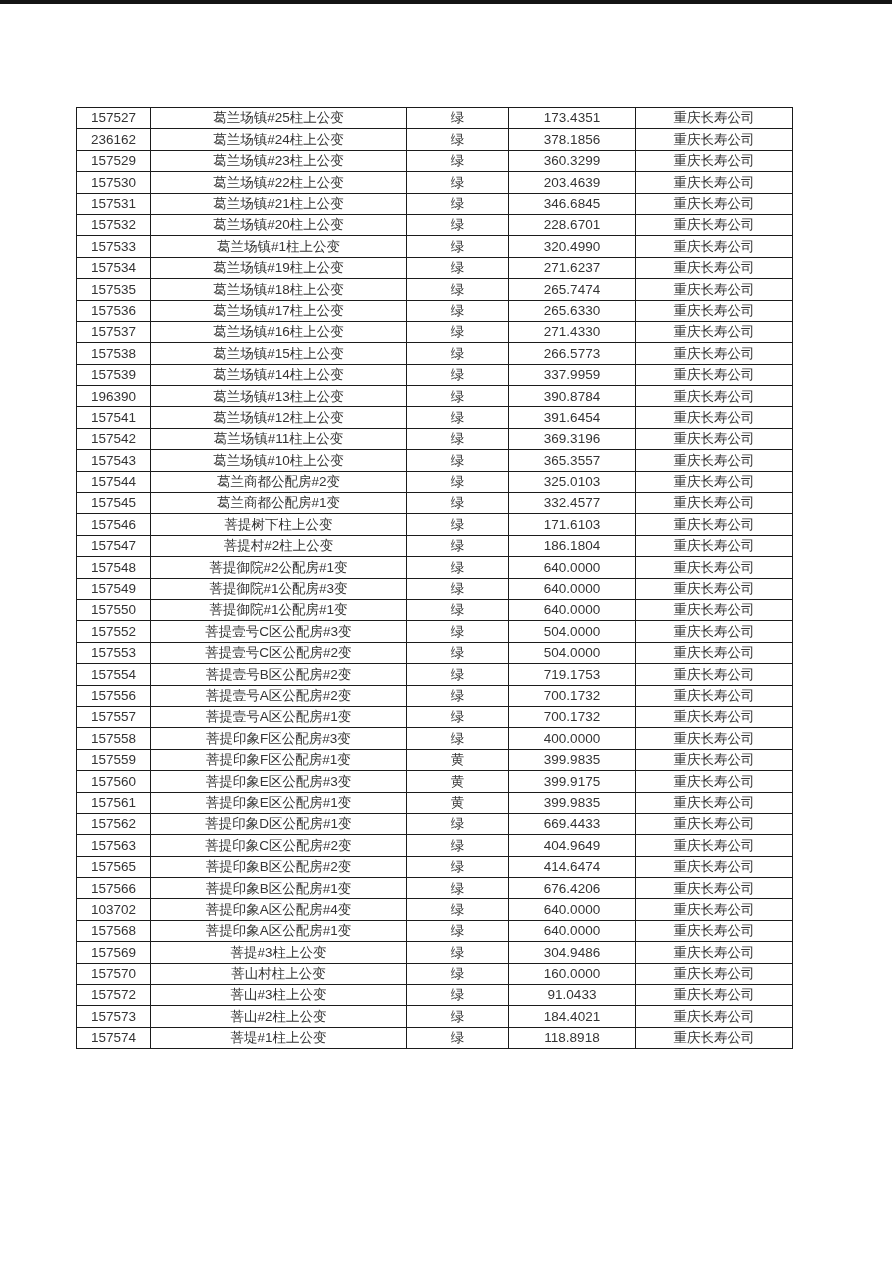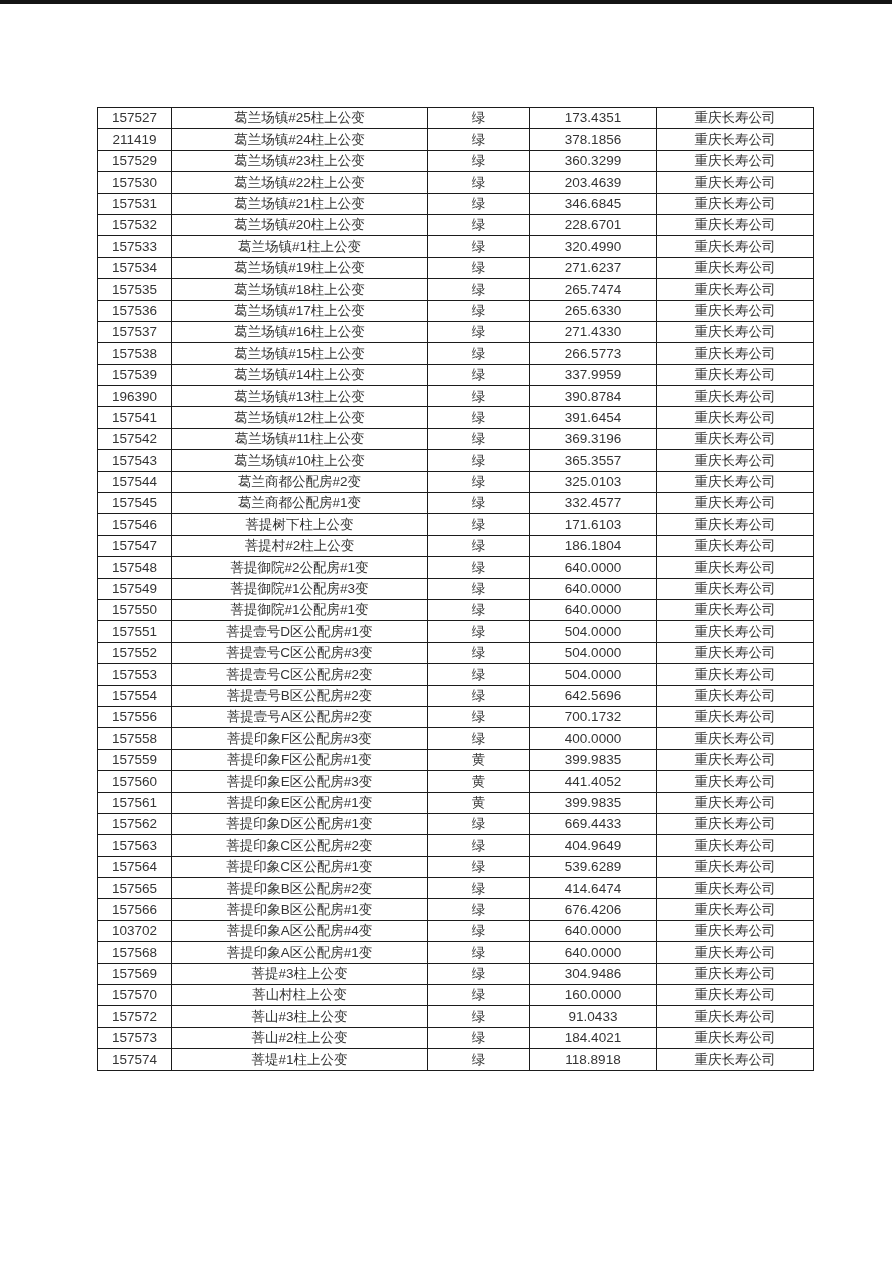--- a/index.html
+++ b/index.html
@@ -17,21 +17,21 @@
   .top-bar {
     position: absolute;
     left: 0;
     top: 0;
     width: 892px;
     height: 4px;
     background: #141414;
   }
   table.grid {
     position: absolute;
-    left: 97px;
+    left: 76px;
     top: 107px;
     width: 716px;
     border-collapse: collapse;
     table-layout: fixed;
   }
   table.grid td {
     border: 1px solid #1b1b1b;
     height: 20.4px;
     padding: 0 2px;
     text-align: center;
@@ -58,21 +58,21 @@
   </colgroup>
   <tbody>
       <tr>
         <td>157527</td>
         <td>葛兰场镇#25柱上公变</td>
         <td>绿</td>
         <td>173.4351</td>
         <td>重庆长寿公司</td>
       </tr>
       <tr>
-        <td>211419</td>
+        <td>236162</td>
         <td>葛兰场镇#24柱上公变</td>
         <td>绿</td>
         <td>378.1856</td>
         <td>重庆长寿公司</td>
       </tr>
       <tr>
         <td>157529</td>
         <td>葛兰场镇#23柱上公变</td>
         <td>绿</td>
         <td>360.3299</td>
@@ -219,50 +219,50 @@
         <td>重庆长寿公司</td>
       </tr>
       <tr>
         <td>157550</td>
         <td>菩提御院#1公配房#1变</td>
         <td>绿</td>
         <td>640.0000</td>
         <td>重庆长寿公司</td>
       </tr>
       <tr>
-        <td>157551</td>
-        <td>菩提壹号D区公配房#1变</td>
-        <td>绿</td>
-        <td>504.0000</td>
-        <td>重庆长寿公司</td>
-      </tr>
-      <tr>
         <td>157552</td>
         <td>菩提壹号C区公配房#3变</td>
         <td>绿</td>
         <td>504.0000</td>
         <td>重庆长寿公司</td>
       </tr>
       <tr>
         <td>157553</td>
         <td>菩提壹号C区公配房#2变</td>
         <td>绿</td>
         <td>504.0000</td>
         <td>重庆长寿公司</td>
       </tr>
       <tr>
         <td>157554</td>
         <td>菩提壹号B区公配房#2变</td>
         <td>绿</td>
-        <td>642.5696</td>
+        <td>719.1753</td>
         <td>重庆长寿公司</td>
       </tr>
       <tr>
         <td>157556</td>
         <td>菩提壹号A区公配房#2变</td>
+        <td>绿</td>
+        <td>700.1732</td>
+        <td>重庆长寿公司</td>
+      </tr>
+      <tr>
+        <td>157557</td>
+        <td>菩提壹号A区公配房#1变</td>
         <td>绿</td>
         <td>700.1732</td>
         <td>重庆长寿公司</td>
       </tr>
       <tr>
         <td>157558</td>
         <td>菩提印象F区公配房#3变</td>
         <td>绿</td>
         <td>400.0000</td>
         <td>重庆长寿公司</td>
@@ -271,21 +271,21 @@
         <td>157559</td>
         <td>菩提印象F区公配房#1变</td>
         <td>黄</td>
         <td>399.9835</td>
         <td>重庆长寿公司</td>
       </tr>
       <tr>
         <td>157560</td>
         <td>菩提印象E区公配房#3变</td>
         <td>黄</td>
-        <td>441.4052</td>
+        <td>399.9175</td>
         <td>重庆长寿公司</td>
       </tr>
       <tr>
         <td>157561</td>
         <td>菩提印象E区公配房#1变</td>
         <td>黄</td>
         <td>399.9835</td>
         <td>重庆长寿公司</td>
       </tr>
       <tr>
@@ -296,27 +296,20 @@
         <td>重庆长寿公司</td>
       </tr>
       <tr>
         <td>157563</td>
         <td>菩提印象C区公配房#2变</td>
         <td>绿</td>
         <td>404.9649</td>
         <td>重庆长寿公司</td>
       </tr>
       <tr>
-        <td>157564</td>
-        <td>菩提印象C区公配房#1变</td>
-        <td>绿</td>
-        <td>539.6289</td>
-        <td>重庆长寿公司</td>
-      </tr>
-      <tr>
         <td>157565</td>
         <td>菩提印象B区公配房#2变</td>
         <td>绿</td>
         <td>414.6474</td>
         <td>重庆长寿公司</td>
       </tr>
       <tr>
         <td>157566</td>
         <td>菩提印象B区公配房#1变</td>
         <td>绿</td>

